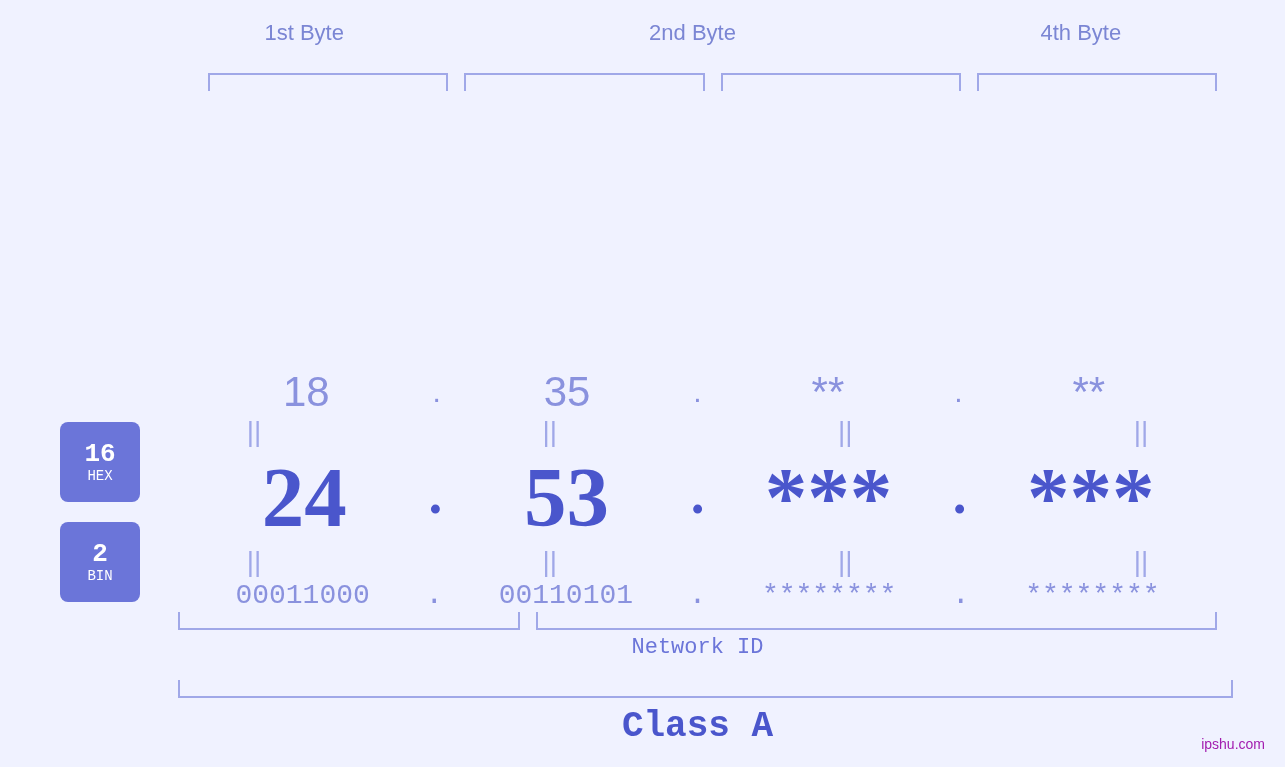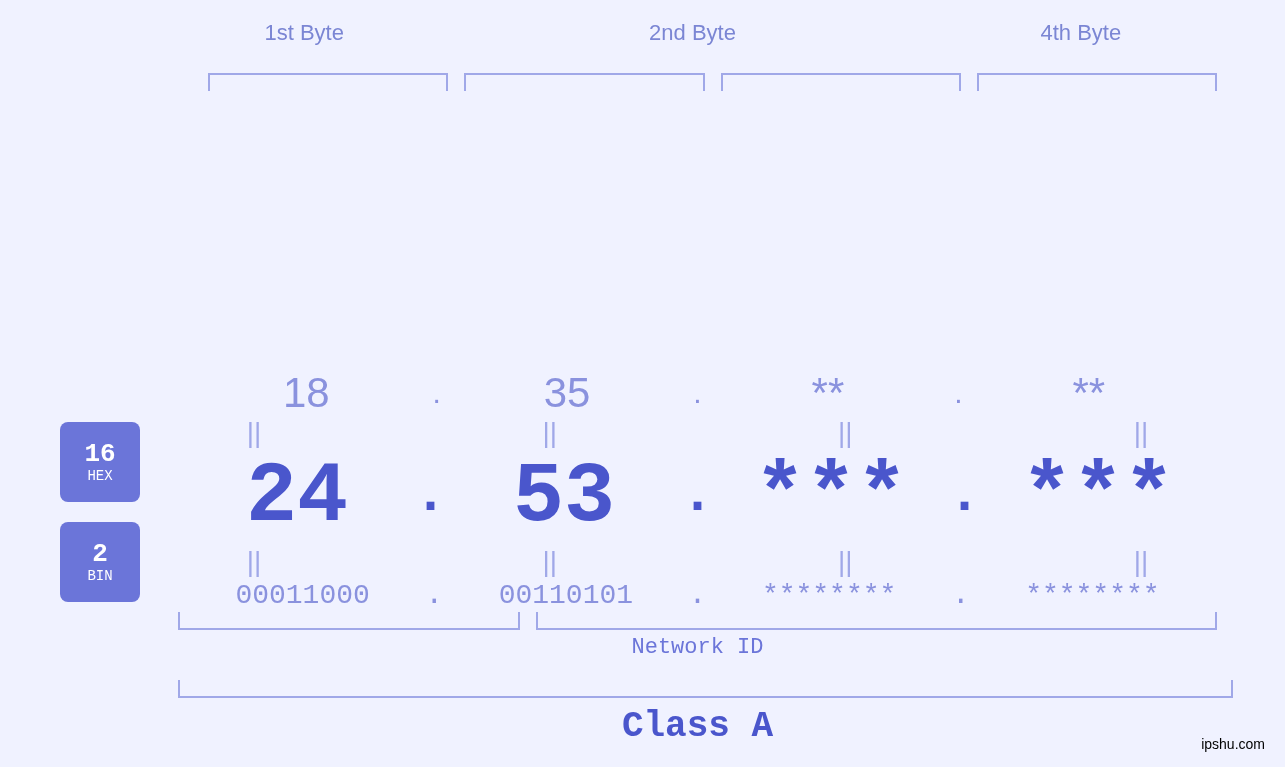--- a/index.html
+++ b/index.html
@@ -116,21 +116,21 @@
     .data-row.hex-row {
       font-size: 42px;
       color: #8a92de;
       font-family: Arial, sans-serif;
     }
 
     .data-row.dec-row {
       font-size: 85px;
       font-weight: bold;
       color: #4a56cc;
-      font-family: Liberation Mono, monospace;
+      font-family: Liberation Serif, serif;
     }
 
     .data-row.bin-row {
       font-size: 28px;
       color: #8a92de;
       font-family: 'Courier New', Courier, monospace;
     }
 
     .equals-row {
       display: flex;
@@ -170,21 +170,21 @@
       font-size: 30px;
       color: #8a92de;
       display: flex;
       align-items: center;
     }
 
     .watermark {
       position: absolute;
       bottom: 15px;
       right: 20px;
-      color: #000000;
+      color: #a21caf;
       font-size: 14px;
       font-family: Arial, sans-serif;
     }
 
   </style>
 </head>
 <body>
 
 <div class="container">
 

